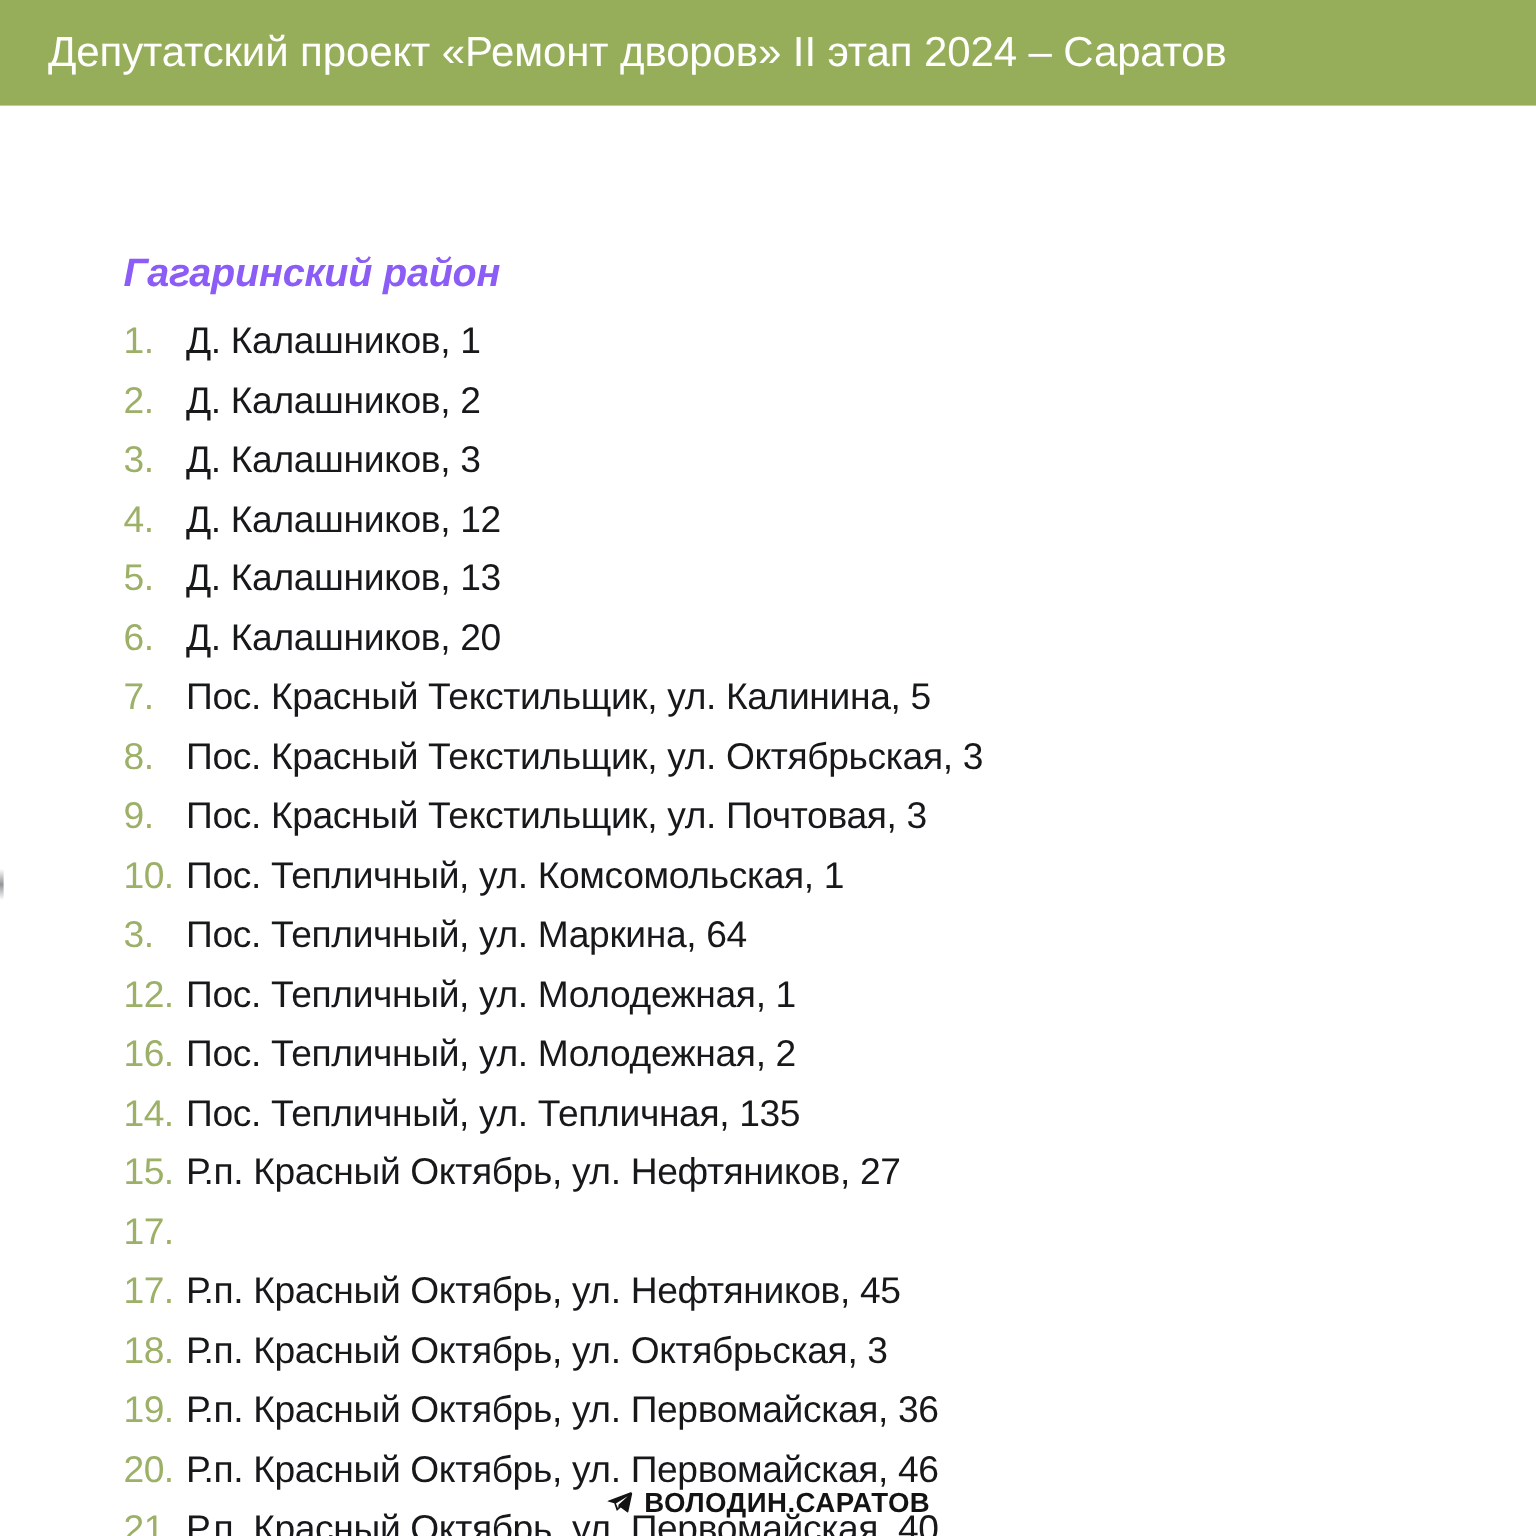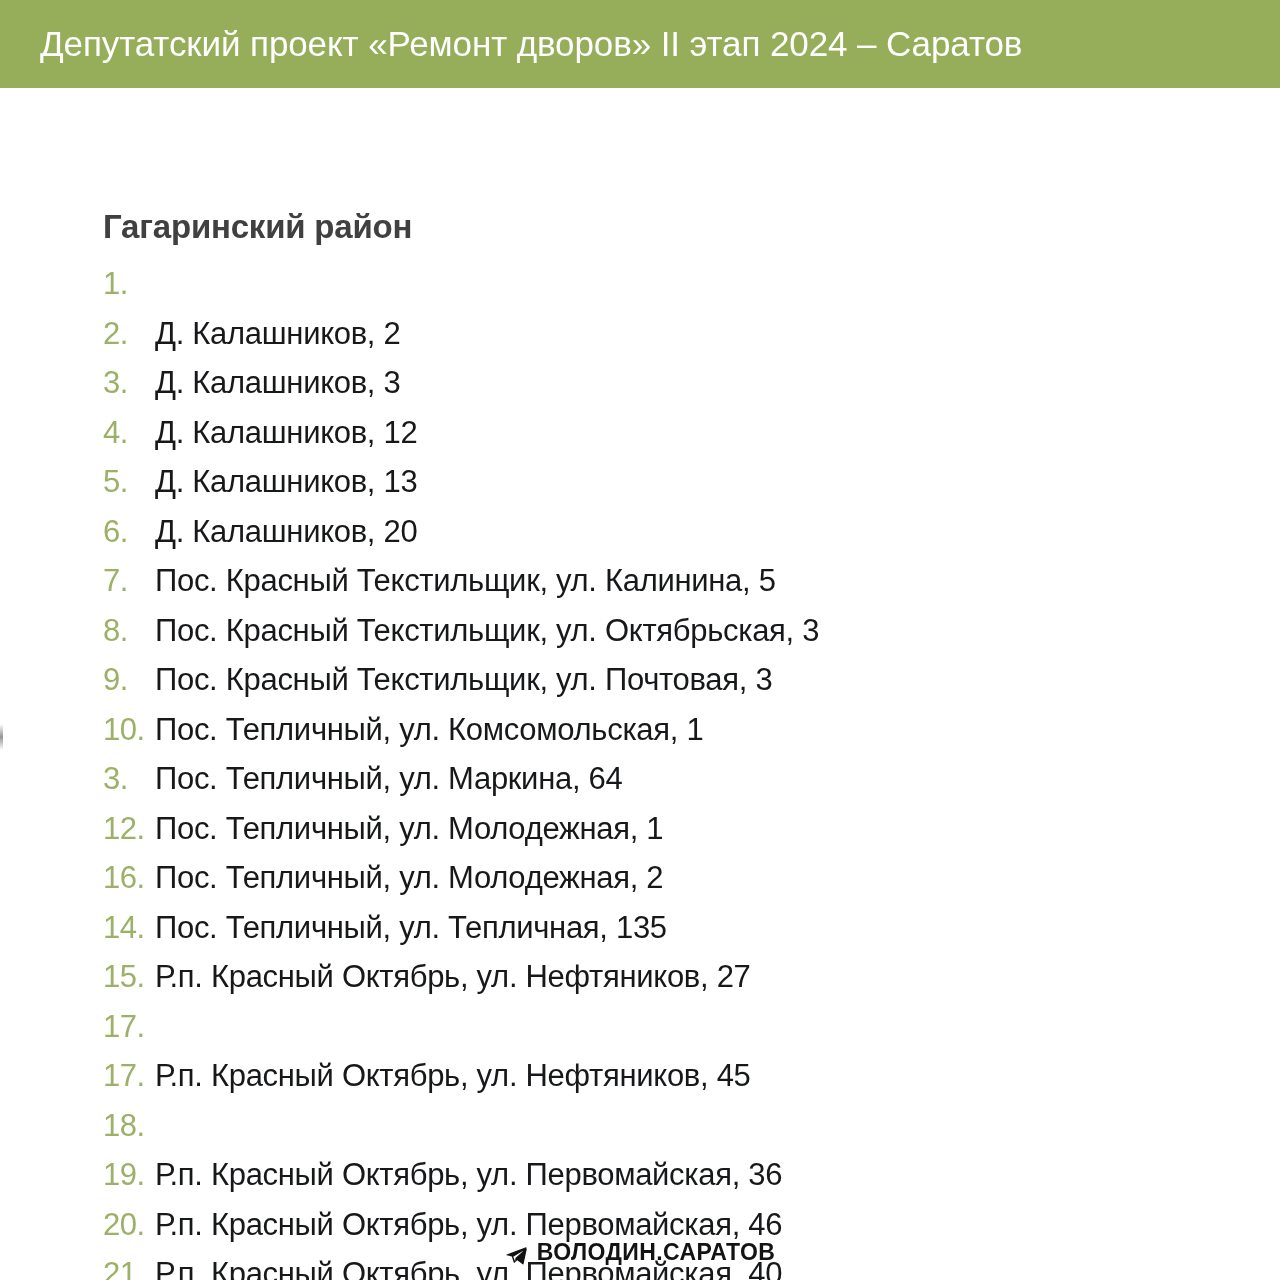--- a/index.html
+++ b/index.html
@@ -51,24 +51,25 @@
     position: relative;
     padding: 0;
   }
 
   .district-heading {
     position: absolute;
     left: 103px;
     top: 122px;
     font-size: 33px;
     font-weight: 700;
-    color: #404040;
+    color: #8b5cf6;
     letter-spacing: -0.2px;
     line-height: 1;
     white-space: nowrap;
+    font-style: italic;
   }
 
   .list {
     position: absolute;
     left: 103px;
     top: 178px;
     right: 30px;
     list-style: none;
     margin: 0;
     padding: 0;
@@ -97,21 +98,21 @@
     letter-spacing: -0.3px;
   }
 
   
   .footer {
     position: absolute;
     left: 0;
     right: 0;
     bottom: 14px;
     display: flex;
-    align-items: flex-end;
+    align-items: flex-start;
     justify-content: center;
     gap: 9px;
   }
   .tg-icon {
     display: inline-block;
     width: 23px;
     height: 23px;
     flex: 0 0 auto;
     position: relative;
     top: 1px;
@@ -143,20 +144,21 @@
     <div class="header-title">Депутатский проект «Ремонт дворов»  II этап 2024 – Саратов</div>
   </div>
 
   <div class="content">
 
     <div class="district-heading">Гагаринский район</div>
 
     <ul class="list" id="address-list">
         <li class="list-item">
           <span class="item-number">1.</span>
+          <span class="item-text">Д. Калашников, 1</span>
         </li>
         <li class="list-item">
           <span class="item-number">2.</span>
           <span class="item-text">Д. Калашников, 2</span>
         </li>
         <li class="list-item">
           <span class="item-number">3.</span>
           <span class="item-text">Д. Калашников, 3</span>
         </li>
         <li class="list-item">
@@ -209,20 +211,21 @@
         </li>
         <li class="list-item">
           <span class="item-number">17.</span>
         </li>
         <li class="list-item">
           <span class="item-number">17.</span>
           <span class="item-text">Р.п. Красный Октябрь, ул. Нефтяников, 45</span>
         </li>
         <li class="list-item">
           <span class="item-number">18.</span>
+          <span class="item-text">Р.п. Красный Октябрь, ул. Октябрьская, 3</span>
         </li>
         <li class="list-item">
           <span class="item-number">19.</span>
           <span class="item-text">Р.п. Красный Октябрь, ул. Первомайская, 36</span>
         </li>
         <li class="list-item">
           <span class="item-number">20.</span>
           <span class="item-text">Р.п. Красный Октябрь, ул. Первомайская, 46</span>
         </li>
         <li class="list-item">

